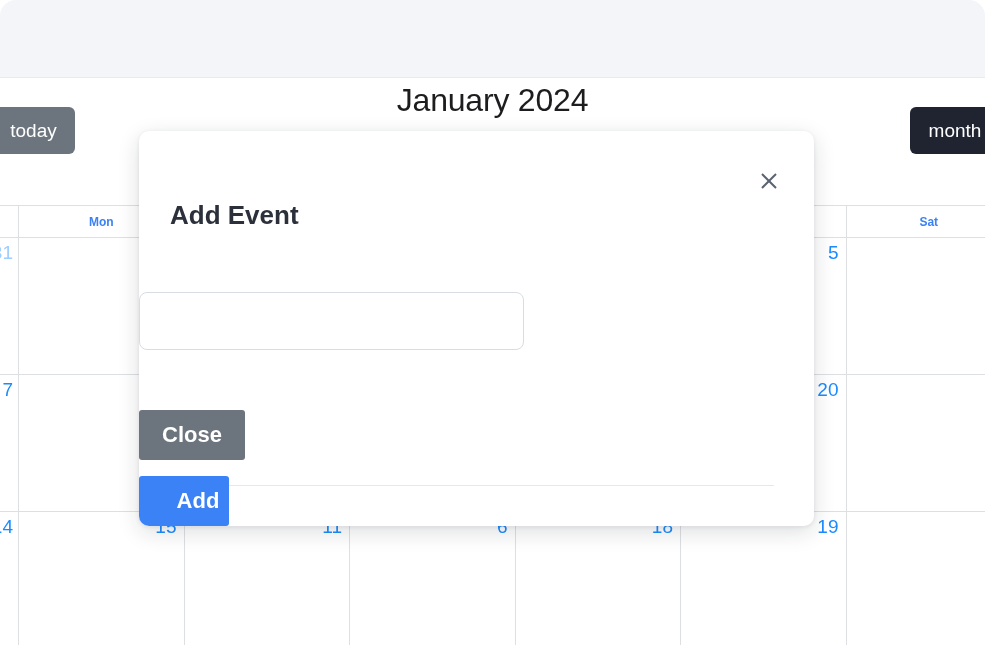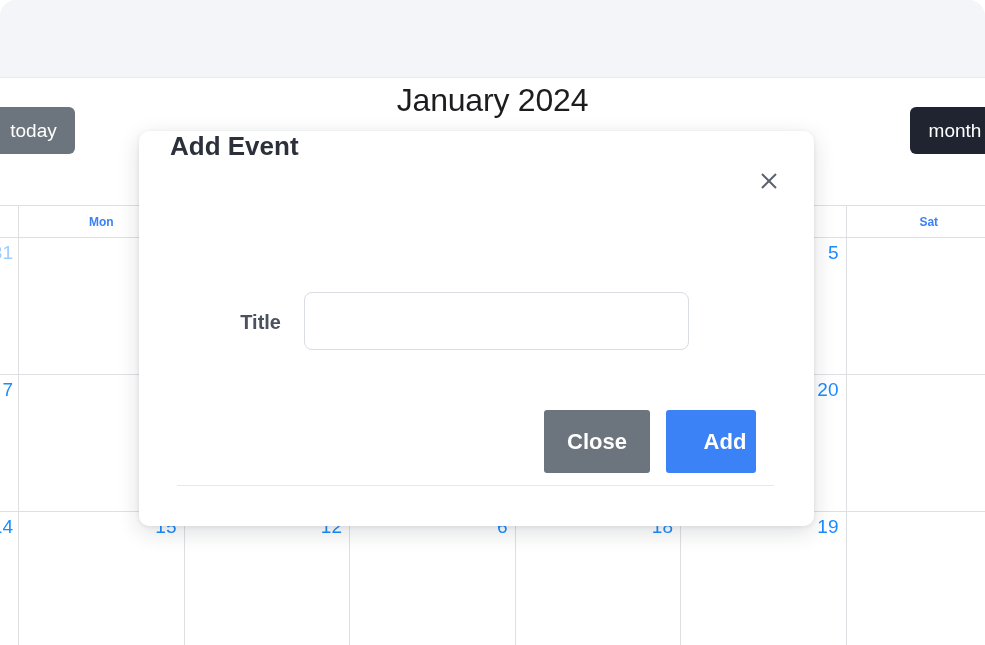--- a/index.html
+++ b/index.html
@@ -170,21 +170,21 @@
     box-shadow: 0 6px 22px rgba(20,25,40,0.14),
                 0 1px 4px rgba(20,25,40,0.08);
     overflow: hidden;
   }
 
   .modal-header {
     position: relative;
     height: 100px;
     padding: 0 31px;
     display: flex;
-    align-items: flex-start;
+    align-items: flex-end;
   }
 
   .modal-title {
     font-size: 26px;
     font-weight: bold;
     color: #2b303a;
   }
 
   .modal-close {
     position: absolute;
@@ -254,20 +254,21 @@
     position: absolute;
     left: 0;
     bottom: 0;
     width: 675px;
     height: 140px;
     display: flex;
     align-items: flex-start;
     justify-content: flex-end;
     padding: 24px 58px 0 0;
     gap: 16px;
+    flex-direction: column;
   }
 
   .btn-close-modal {
     width: 106px;
     height: 63px;
     background: #6c757d;
     font-size: 22px;
     font-weight: bold;
     border-radius: 3px;
   }
@@ -361,21 +362,21 @@
       <div class="cal-cell">
           <span class="cal-daynum"></span>
         </div>
     </div>
 
     <div class="cal-row">
       <div class="cal-cell">
           <span class="cal-daynum">15</span>
         </div>
       <div class="cal-cell">
-          <span class="cal-daynum">12</span>
+          <span class="cal-daynum">11</span>
         </div>
       <div class="cal-cell">
           <span class="cal-daynum">6</span>
         </div>
       <div class="cal-cell">
           <span class="cal-daynum">18</span>
         </div>
       <div class="cal-cell">
           <span class="cal-daynum">19</span>
         </div>
@@ -393,21 +394,20 @@
       <button class="modal-close">
         <svg width="22" height="22" viewBox="0 0 22 22" aria-hidden="true">
           <line x1="4" y1="4" x2="18" y2="18" stroke="currentColor" stroke-width="2"></line>
           <line x1="18" y1="4" x2="4" y2="18" stroke="currentColor" stroke-width="2"></line>
         </svg>
       </button>
     </div>
 
     <div class="modal-body">
       <div class="form-row">
-        <div class="form-label">Title</div>
         <input class="form-input" type="text" value="" style="">
       </div>
       <div class="modal-divider"></div>
     </div>
 
     <div class="modal-footer">
       <button class="btn btn-close-modal">Close</button>
       <button class="btn btn-add">Add</button>
     </div>
 

